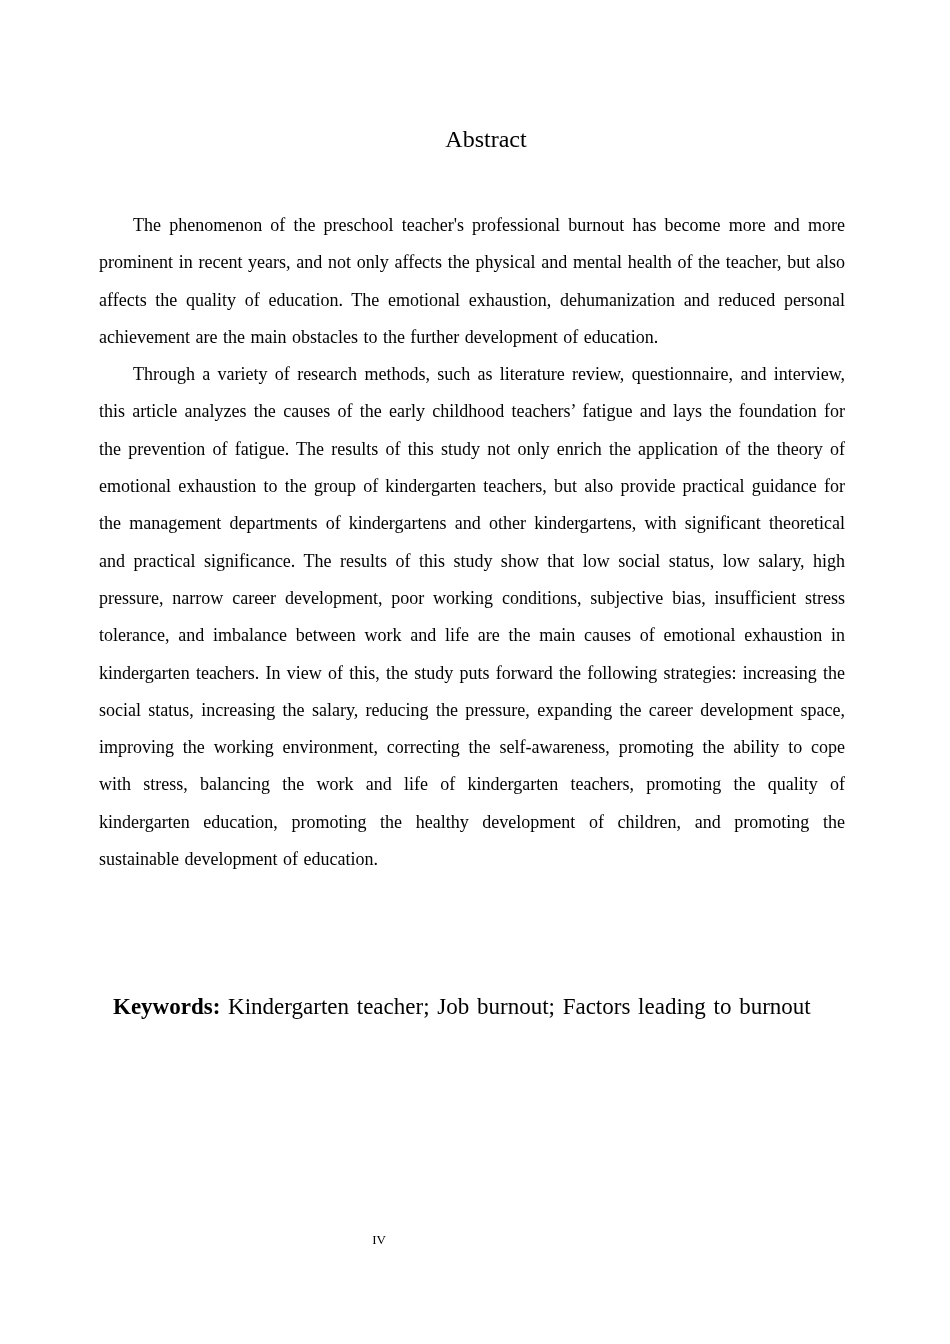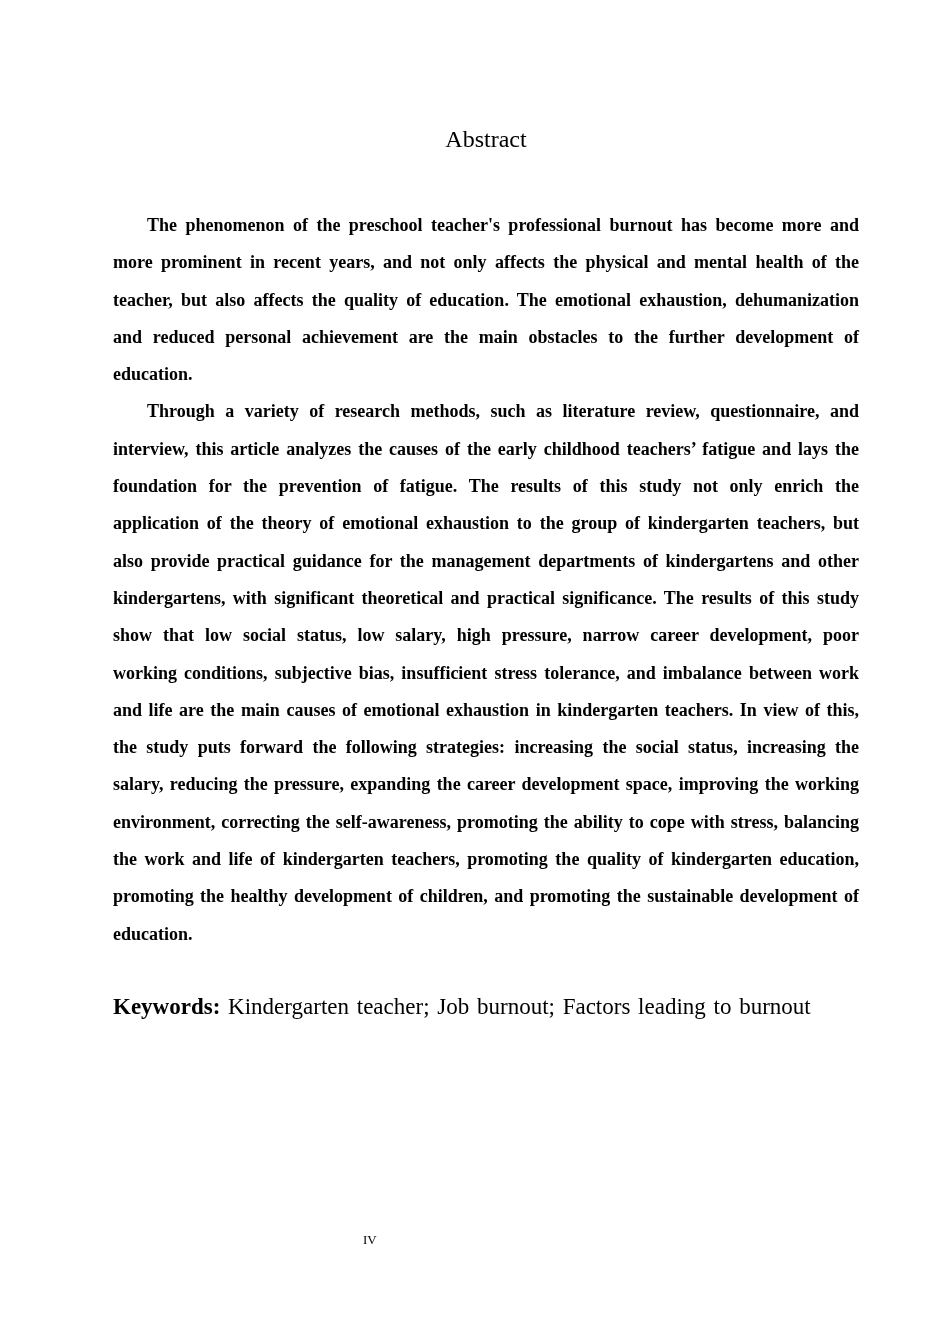--- a/index.html
+++ b/index.html
@@ -27,27 +27,26 @@
       left: 113px;
       width: 746px;
       text-align: center;
       font-size: 24px;
       line-height: 32px;
       padding-left: 0;
     }
     .body-text {
       position: absolute;
       top: 207px;
-      left: 113px;
+      left: 99px;
       width: 746px;
       font-size: 18px;
       line-height: 37.3px;
       text-align: justify;
       word-spacing: 1px;
-      font-weight: bold;
     }
     .body-text p {
       margin: 0;
       text-indent: 34px;
       text-align: justify;
     }
     .keywords {
       position: absolute;
       top: 988px;
       left: 113px;
@@ -57,21 +56,21 @@
       word-spacing: 2px;
     }
     .keywords .kw-label {
       font-weight: bold;
     }
     .page-number {
       position: absolute;
       top: 1231px;
       left: 363px;
       width: 32px;
-      text-align: left;
+      text-align: center;
       font-size: 13px;
       line-height: 18px;
       font-family: Liberation Serif, serif;
     }
   </style>
 </head>
 <body>
 
 <div class="page">
   <div class="title">Abstract</div>

